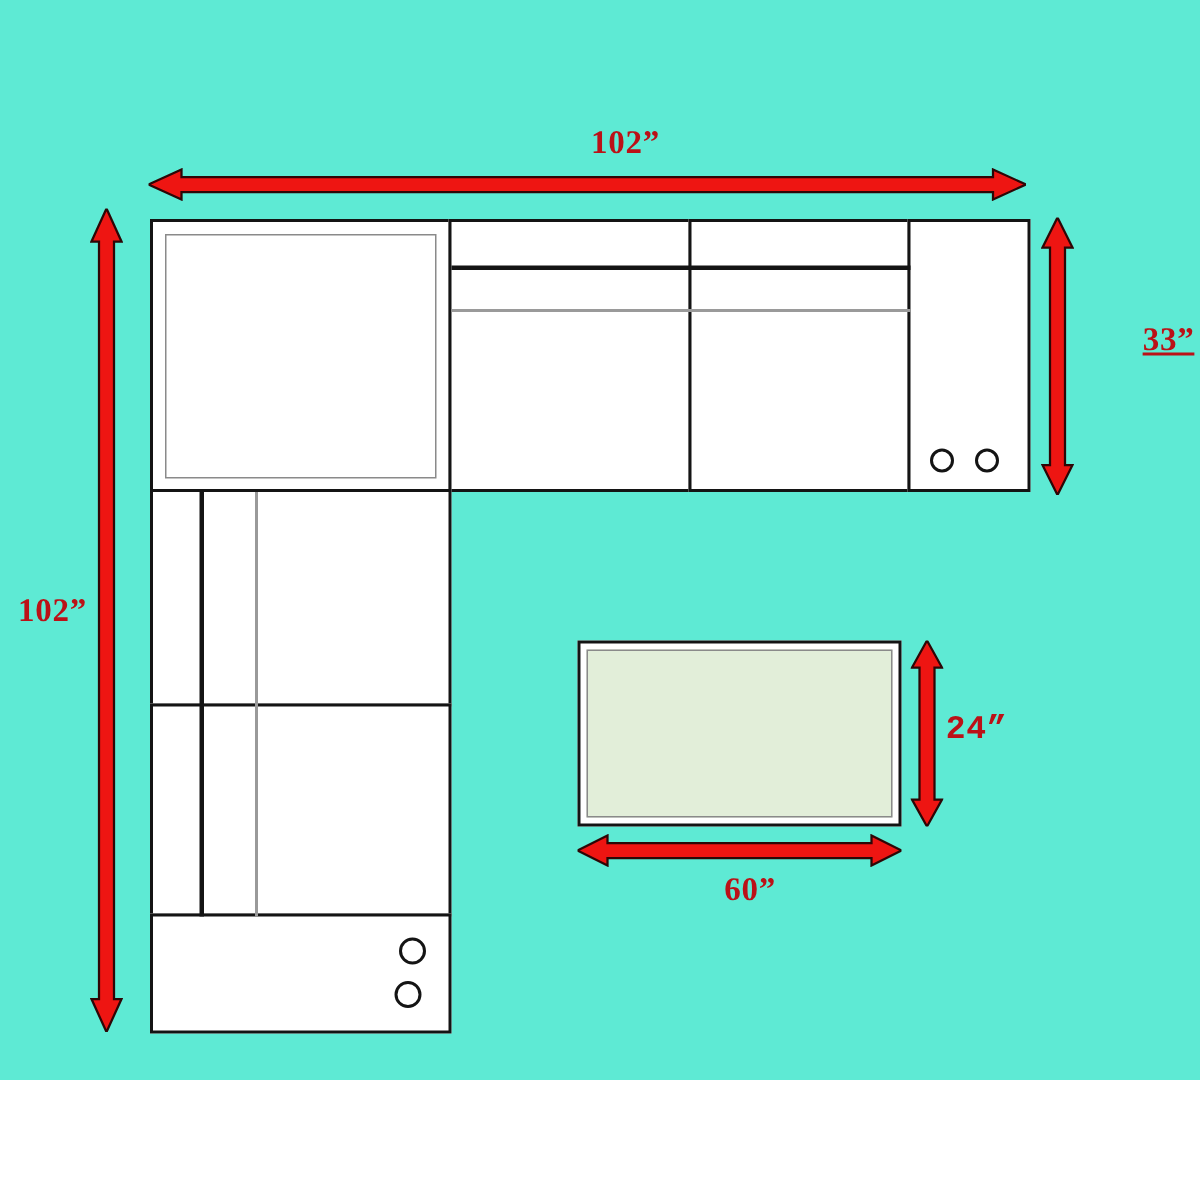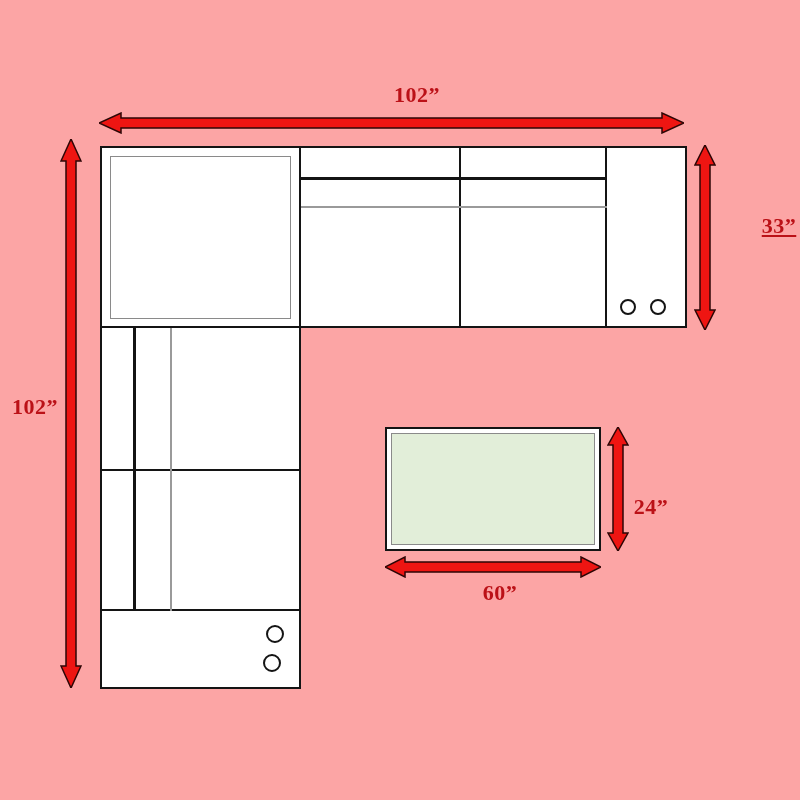--- a/index.html
+++ b/index.html
@@ -1,17 +1,17 @@
 <!DOCTYPE html>
 <html><head>
 <meta charset="utf-8">
 <style>
   html,body{margin:0;padding:0;background:#fff;}
   .stage{
-    position:relative;width:800px;height:800px;background:#fca5a5;overflow:hidden;
+    position:relative;width:800px;height:720px;background:#5eead4;overflow:hidden;
     font-family:"Liberation Serif","DejaVu Serif",serif;
   }
   .piece{
     position:absolute;box-sizing:border-box;
     border:2px solid #141414;background:#ffffff;
   }
   .inner-rect{
     position:absolute;box-sizing:border-box;
     border:1px solid #8a8a8a;background:#ffffff;
   }
@@ -81,17 +81,17 @@
   <svg class="arrow" style="left:385px;top:556px;" width="216" height="22" viewBox="0 0 216 22">
     <polygon points="0,11 20,1 20,6 196,6 196,1 216,11 196,21 196,16 20,16 20,21"></polygon>
   </svg>
 
   <div class="dim-label" style="left:357px;top:82px;width:120px;">102”</div>
 
   <div class="dim-label" style="left:2px;top:394px;width:66px;">102”</div>
 
   <div class="dim-label" style="left:747px;top:213px;width:64px;text-decoration:underline;">33”</div>
 
-  <div class="dim-label" style="left:619px;top:494px;width:64px;">24”</div>
+  <div class="dim-label" style="left:619px;top:474px;width:64px;font-family:Liberation Mono, monospace;">24”</div>
 
   <div class="dim-label" style="left:455px;top:580px;width:90px;">60”</div>
 
 </div>
 
 </body></html>

